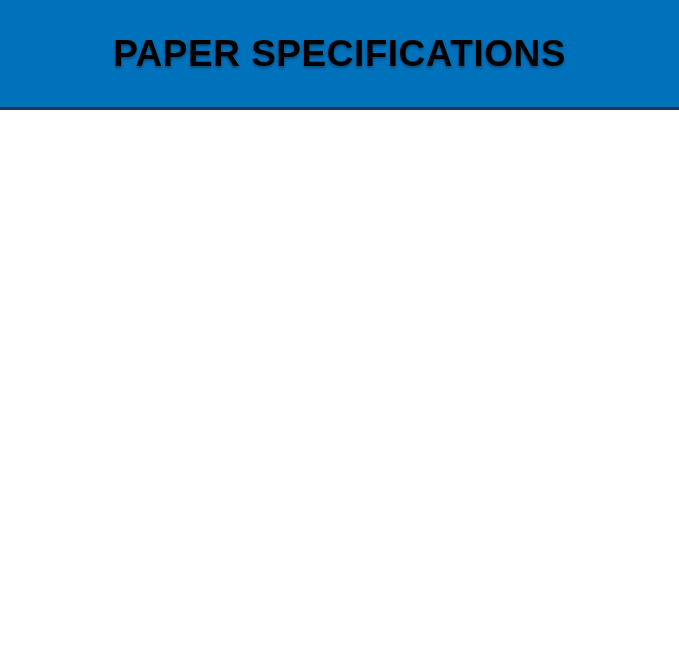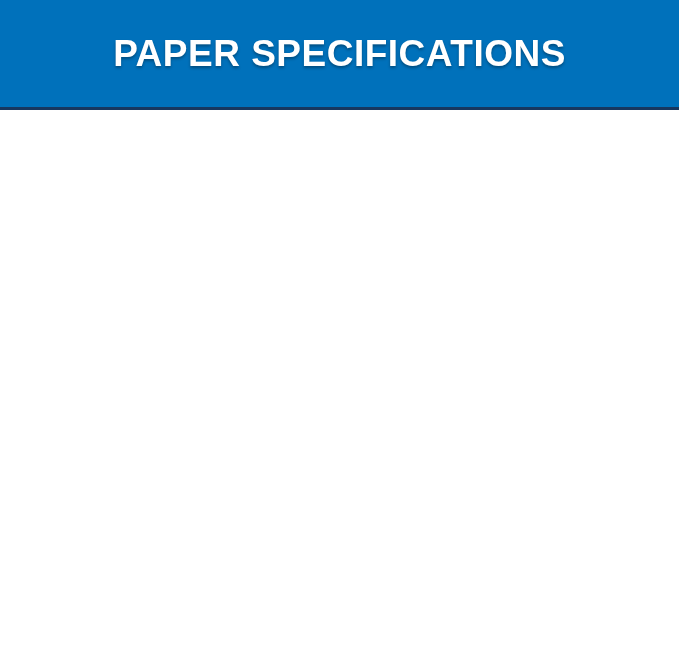--- a/index.html
+++ b/index.html
@@ -1,21 +1,21 @@
 <!DOCTYPE html>
 <html><head>
 <meta charset="utf-8">
 <style>
   html,body{margin:0;padding:0;background:#ffffff;}
   body{width:679px;height:663px;overflow:hidden;font-family:"Liberation Sans",sans-serif;position:relative;}
 
   
   .banner{height:107px;background:#0071bb;border-bottom:3px solid #17375f;
           display:flex;align-items:center;justify-content:center;}
-  .banner h1{margin:0;color:#ffffff;font-size:37px;font-weight:bold;letter-spacing:.5px;
+  .banner h1{margin:0;color:#000000;font-size:37px;font-weight:bold;letter-spacing:.5px;
              text-shadow:0 2px 3px rgba(0,0,0,.32);}
 
   
   .scales{padding:0 47px;}
 </style>
 </head>
 <body>
 
 <header class="banner">
   <h1>PAPER SPECIFICATIONS</h1>

